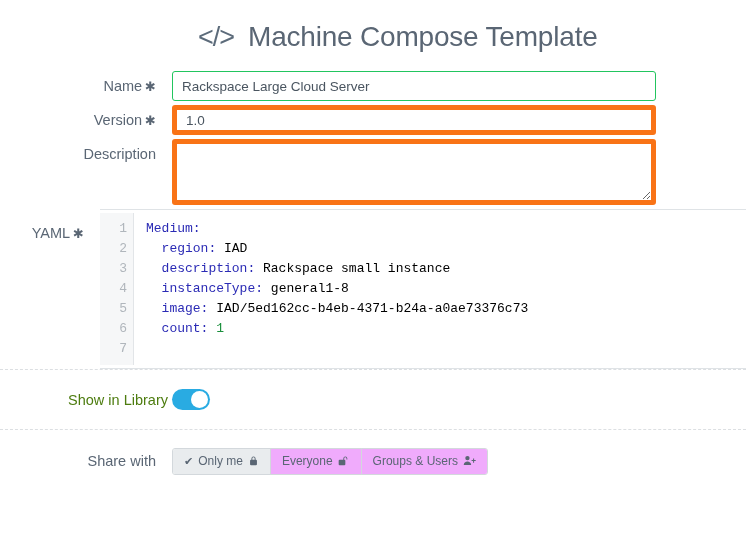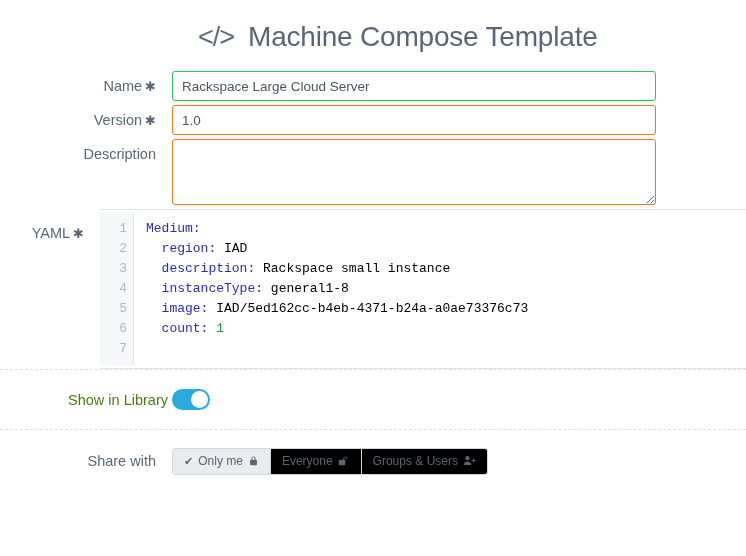--- a/index.html
+++ b/index.html
@@ -77,21 +77,21 @@
     flex: 1;
   }
 
   input.text-input, textarea.text-area {
     box-sizing: border-box;
     width: 484px;
     font-family: "Liberation Sans", "DejaVu Sans", sans-serif;
     font-size: 13.5px;
     color: #4a5560;
     background: #fff;
-    border: 1px solid #f97316;
+    border: 5px solid #f97316;
     border-radius: 3px;
     padding: 6px 9px;
     outline: none;
   }
   input.text-input { height: 30px; }
   input.focused {
     border: 1px solid #22c55e;
   }
   textarea.text-area {
     height: 66px;
@@ -213,21 +213,21 @@
   .btn-group {
     display: flex;
     border-radius: 3px;
     overflow: hidden;
     border: 1px solid #d3d8dc;
   }
   .btn {
     font-family: "Liberation Sans", "DejaVu Sans", sans-serif;
     font-size: 12px;
     color: #5a6674;
-    background: #000000;
+    background: #f0abfc;
     padding: 6px 11px;
     border: 0;
     border-left: 1px solid #d3d8dc;
     cursor: pointer;
     white-space: nowrap;
     display: flex;
     align-items: center;
     gap: 5px;
     line-height: 1;
   }

